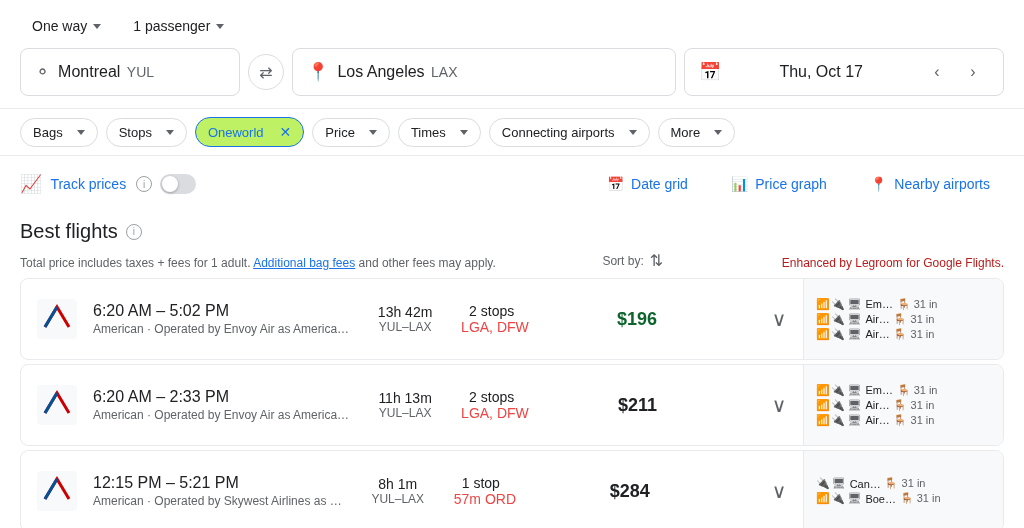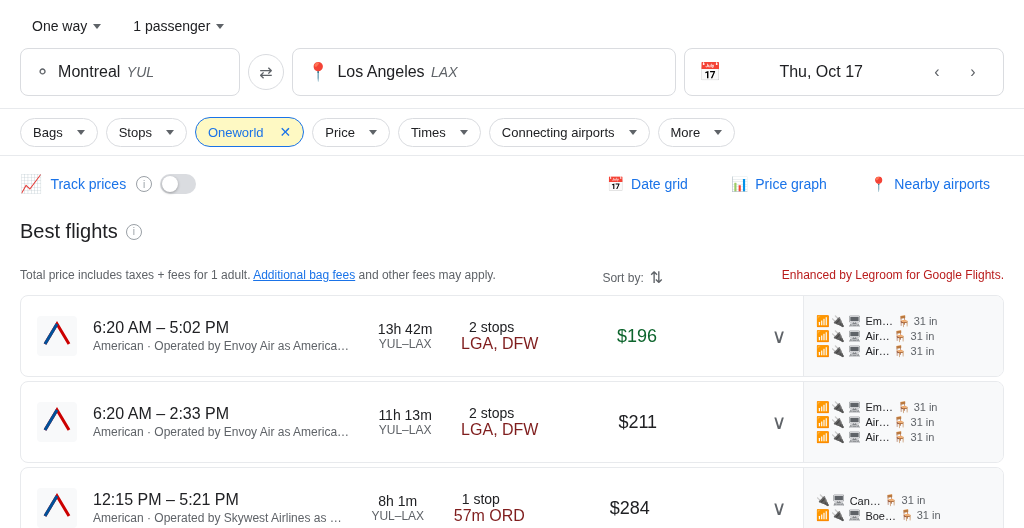--- a/index.html
+++ b/index.html
@@ -9,63 +9,63 @@
     .dropdown-btn { display: flex; align-items: center; gap: 4px; padding: 6px 12px; border: none; background: none; border-radius: 4px; cursor: pointer; font-size: 14px; color: #202124; }
     .chevron-down { display: inline-block; width: 0; height: 0; border-left: 4px solid transparent; border-right: 4px solid transparent; border-top: 5px solid #5f6368; margin-left: 2px; }
 
     .search-bar { display: flex; align-items: center; gap: 8px; padding: 0 20px 12px; }
     .search-field { display: flex; align-items: center; gap: 8px; border: 1px solid #dadce0; border-radius: 8px; padding: 10px 14px; height: 48px; background: #fff; }
     .search-field.origin { width: 220px; }
     .search-field.destination { flex: 1; }
     .search-field.date-field { width: 320px; display: flex; align-items: center; justify-content: space-between; }
     .field-icon { font-size: 18px; }
     .field-text { font-size: 16px; color: #202124; }
-    .field-text .airport-code { font-size: 14px; color: #5f6368; margin-left: 2px; font-style: italic; }
+    .field-text .airport-code { font-size: 14px; color: #5f6368; margin-left: 2px; }
     .swap-btn { width: 36px; height: 36px; border-radius: 50%; border: 1px solid #dadce0; background: #fff; cursor: pointer; display: flex; align-items: center; justify-content: center; flex-shrink: 0; font-size: 16px; color: #5f6368; }
     .nav-arrows { display: flex; gap: 4px; }
     .nav-arrow { width: 32px; height: 32px; border-radius: 50%; border: none; background: none; cursor: pointer; display: flex; align-items: center; justify-content: center; font-size: 16px; color: #5f6368; }
 
     .filter-bar { display: flex; align-items: center; gap: 8px; padding: 8px 20px; border-top: 1px solid #e8eaed; border-bottom: 1px solid #e8eaed; flex-wrap: wrap; }
     .filter-btn { display: flex; align-items: center; gap: 12px; padding: 6px 12px; border: 1px solid #dadce0; border-radius: 20px; background: #fff; cursor: pointer; font-size: 13px; color: #202124; }
-    .filter-btn.active { background: #fef9c3; border-color: #1a73e8; color: #1a73e8; }
+    .filter-btn.active { background: #bef264; border-color: #1a73e8; color: #1a73e8; }
     .filter-btn .remove-x { margin-left: 4px; font-size: 14px; color: #1a73e8; cursor: pointer; }
 
     .options-bar { display: flex; align-items: center; padding: 12px 20px; justify-content: space-between; }
     .track-prices { display: flex; align-items: center; gap: 8px; color: #1a73e8; font-size: 14px; }
     .info-icon { width: 16px; height: 16px; border-radius: 50%; border: 1.5px solid #9aa0a6; display: inline-flex; align-items: center; justify-content: center; font-size: 10px; color: #9aa0a6; margin-left: 2px; }
     .toggle { width: 36px; height: 20px; border-radius: 10px; background: #dadce0; position: relative; cursor: pointer; }
     .toggle-knob { width: 16px; height: 16px; border-radius: 50%; background: #fff; position: absolute; top: 2px; left: 2px; box-shadow: 0 1px 3px rgba(0,0,0,0.3); }
 
     .view-options { display: flex; align-items: center; gap: 16px; }
     .view-btn { display: flex; align-items: center; gap: 6px; padding: 8px 14px; border-radius: 20px; border: none; background: none; cursor: pointer; font-size: 14px; color: #1a73e8; font-weight: 500; }
 
     .best-flights { padding: 8px 20px 4px; }
     .section-title { font-size: 20px; font-weight: 500; color: #202124; display: flex; align-items: center; gap: 6px; }
 
-    .info-row { display: flex; align-items: flex-start; justify-content: space-between; padding: 4px 20px 8px; font-size: 12px; color: #5f6368; margin-top: 17px; }
+    .info-row { display: flex; align-items: flex-end; justify-content: space-between; padding: 4px 20px 8px; font-size: 12px; color: #5f6368; }
     .info-row a { color: #1a73e8; text-decoration: underline; }
     .sort-by { display: flex; align-items: center; gap: 6px; }
     .enhanced-note { font-size: 12px; color: #b91c1c; padding-left: 12px; }
 
     .flights-list { margin: 0 20px; }
     .flight-row { display: flex; align-items: center; border: 1px solid #e8eaed; border-radius: 8px; margin-bottom: 4px; background: #fff; overflow: hidden; }
     .flight-main { display: flex; align-items: center; flex: 1; padding: 16px 16px; gap: 16px; }
     .airline-logo { width: 40px; height: 40px; flex-shrink: 0; }
     .airline-logo svg { width: 40px; height: 40px; }
     .flight-times { min-width: 140px; }
     .time-range { font-size: 16px; font-weight: 500; color: #202124; }
     .airline-name { font-size: 12px; color: #5f6368; margin-top: 2px; }
     .flight-duration { min-width: 80px; text-align: center; }
     .duration-text { font-size: 14px; font-weight: 500; color: #202124; }
     .route { font-size: 12px; color: #5f6368; }
     .flight-stops { min-width: 100px; }
     .stops-text { font-size: 14px; font-weight: 500; color: #202124; margin-left: 8px; }
-    .stops-detail { font-size: 16px; color: #7f1d1d; }
+    .stops-detail { font-size: 14px; color: #ef4444; }
     .flight-price { min-width: 80px; text-align: right; }
-    .price { font-size: 18px; font-weight: 400; }
+    .price { font-size: 18px; font-weight: 700; }
     .price.green { color: #0d652d; }
     .price.normal { color: #202124; }
     .expand-btn { width: 48px; display: flex; align-items: center; justify-content: center; cursor: pointer; padding: 16px 8px; }
     .expand-chevron { font-size: 20px; color: #5f6368; }
 
     .flight-details-panel { width: 200px; background: #f8f9fa; border-left: 1px solid #e8eaed; padding: 8px 12px; display: flex; flex-direction: column; gap: 2px; min-height: 80px; justify-content: center; }
     .detail-row { display: flex; align-items: center; gap: 4px; font-size: 11px; color: #5f6368; }
     .detail-icons { display: flex; gap: 2px; align-items: center; }
     .detail-label { color: #202124; font-size: 11px; }
     .detail-seat { font-size: 11px; color: #5f6368; }

